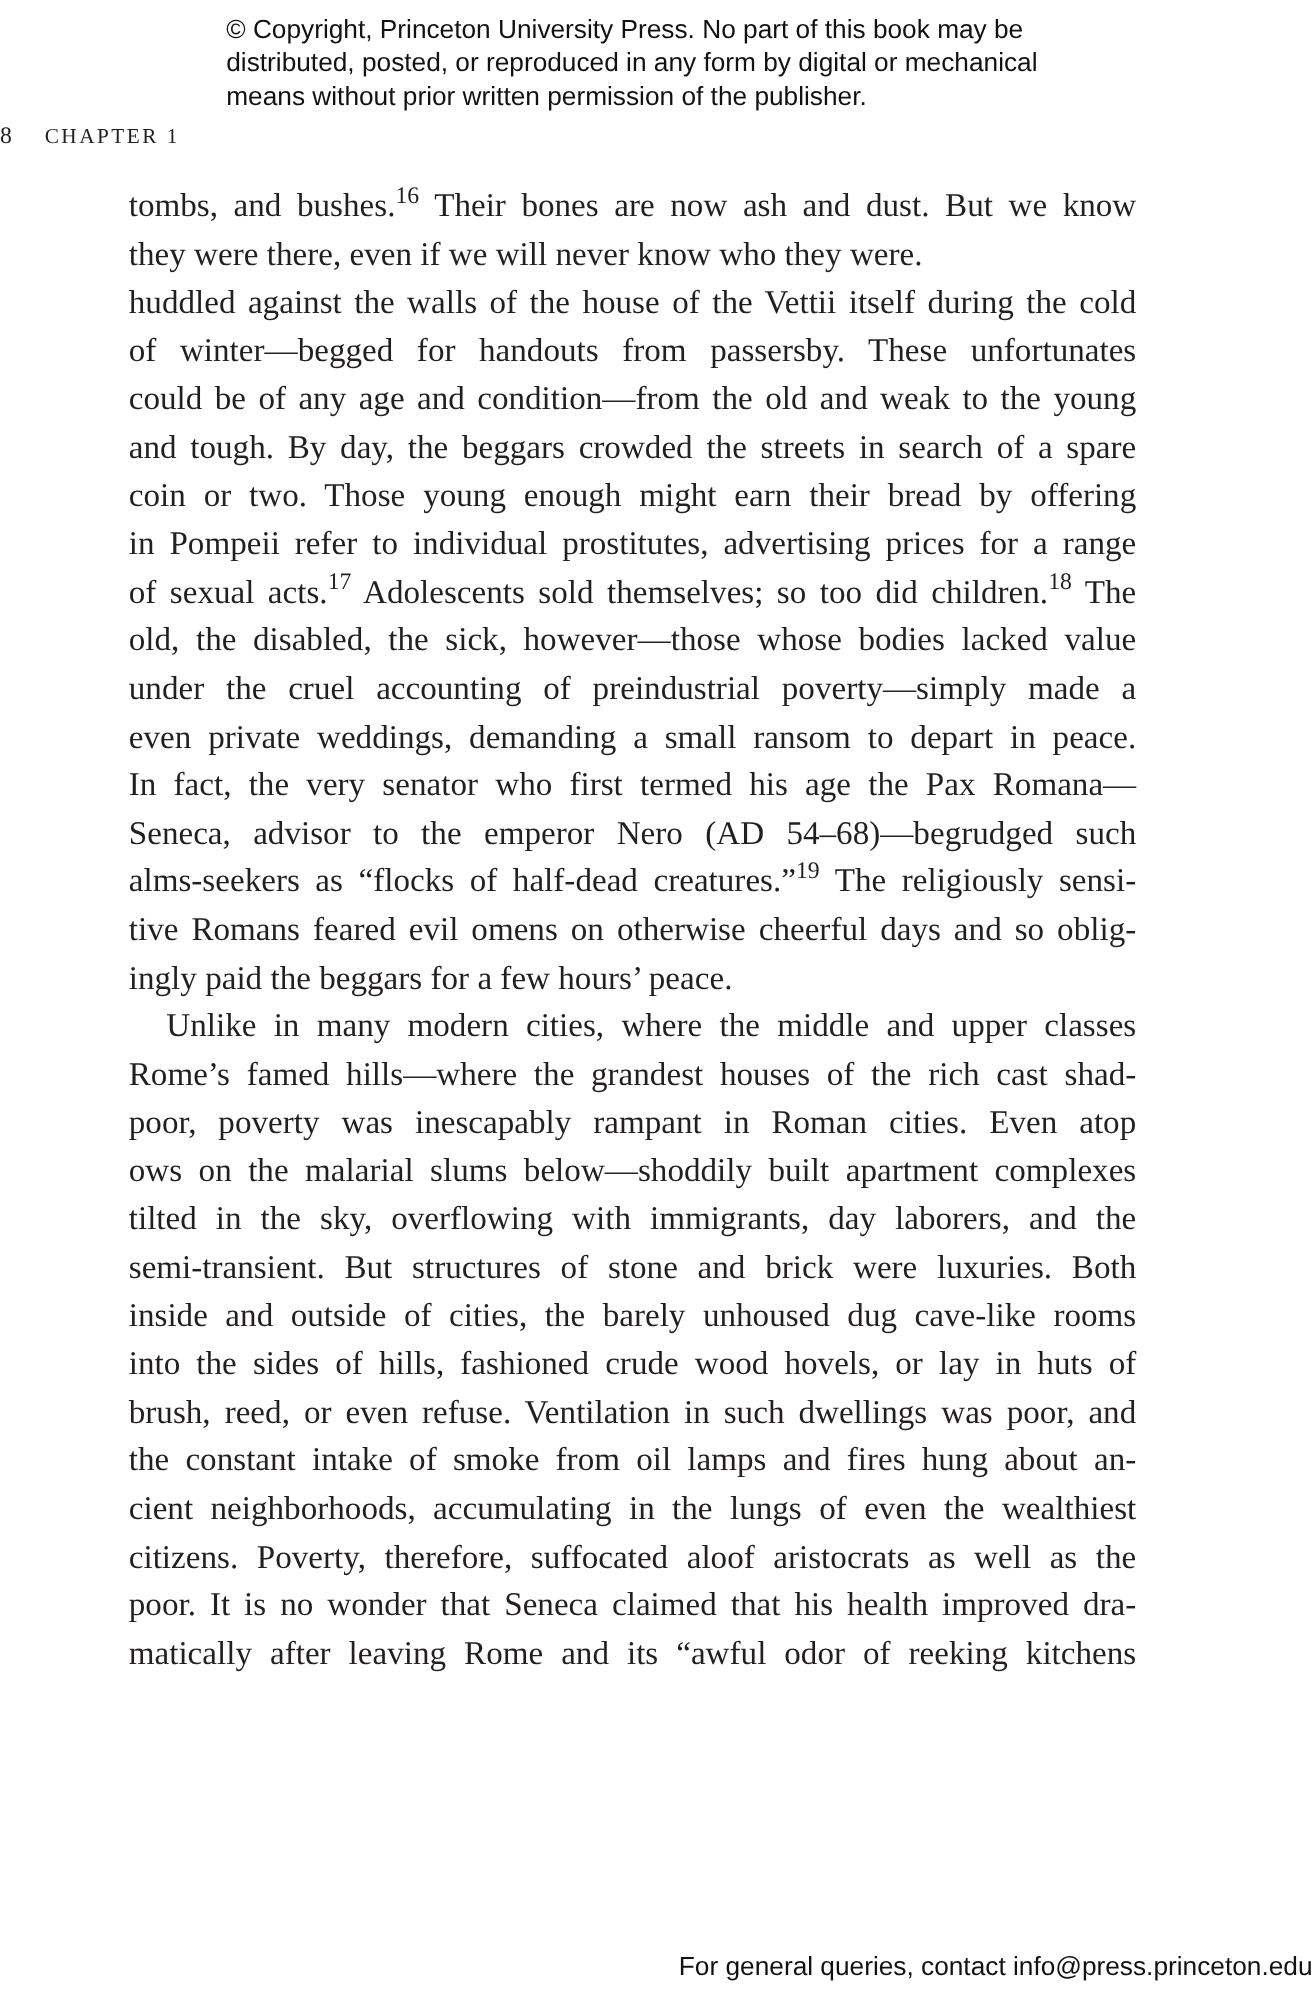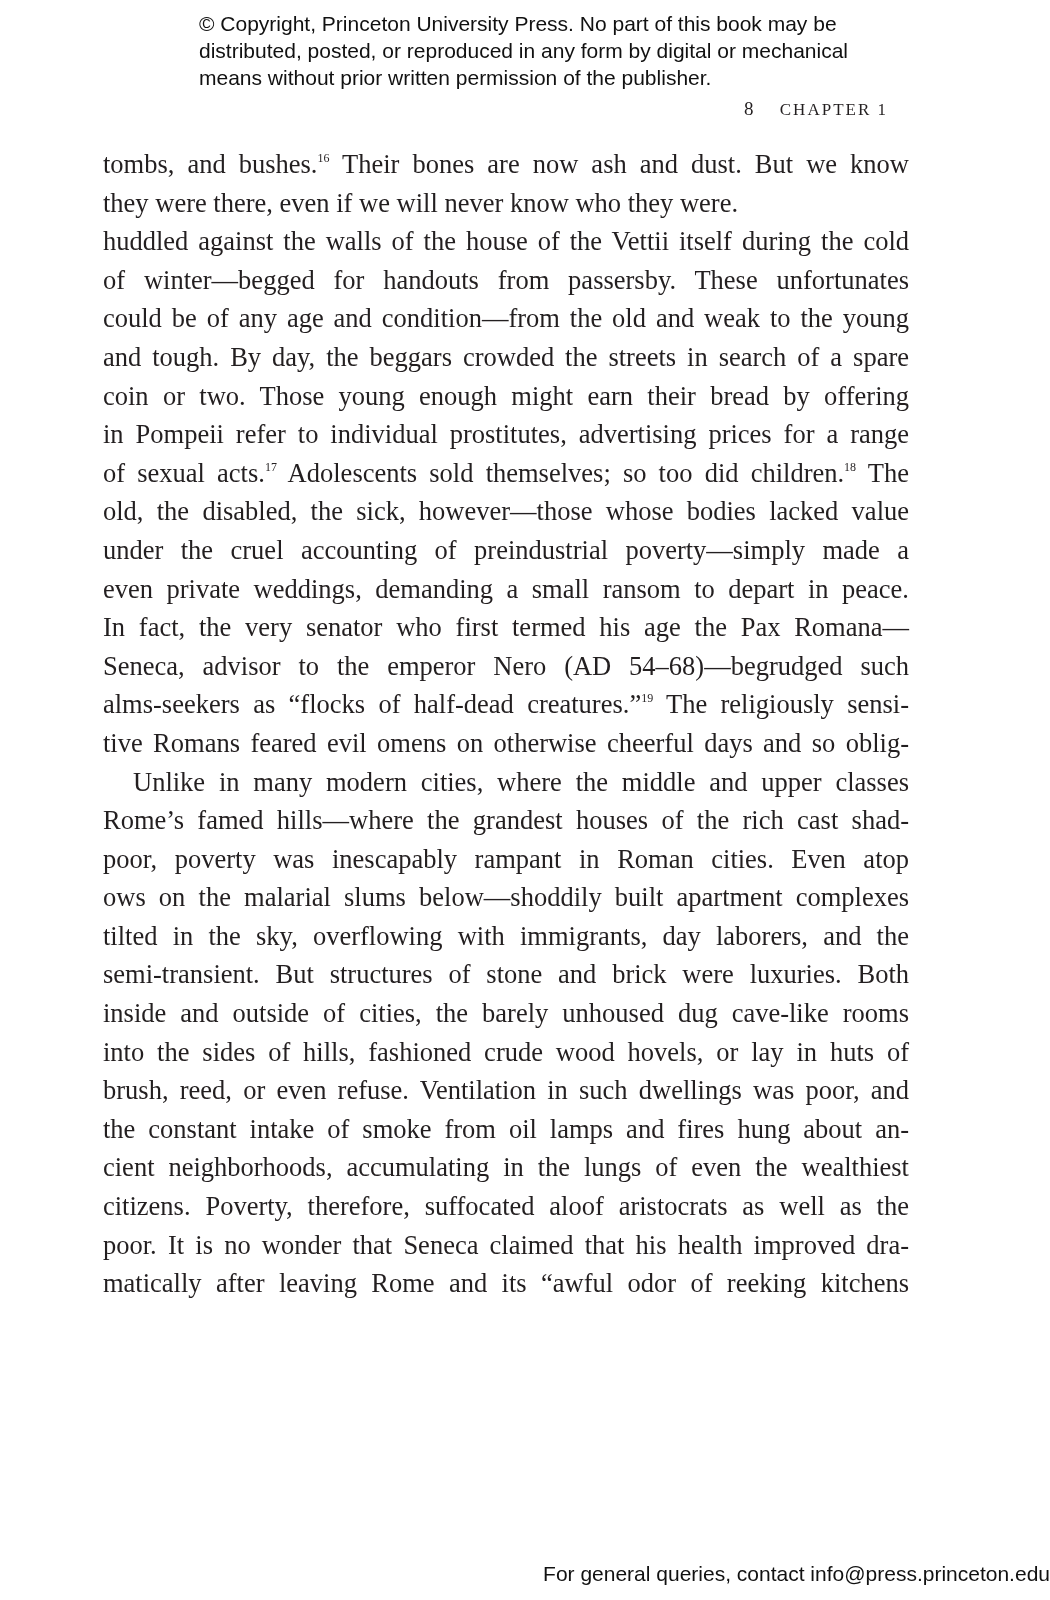--- a/index.html
+++ b/index.html
@@ -1,33 +1,33 @@
 <!DOCTYPE html>
 <html><head>
 <meta charset="utf-8">
 <style>
   html, body { margin:0; padding:0; background:#ffffff; }
   body { width:1050px; height:1600px; position:relative; overflow:hidden; color:#231f20; }
   .copyright {
     position:absolute; left:181px; top:10px; width:720px;
-    font-family:"Liberation Sans", sans-serif; font-size:21px; line-height:27px; color:#111;margin-left:18px;
+    font-family:"Liberation Sans", sans-serif; font-size:21px; line-height:27px; color:#111;
   }
   .running-head {
-    position:absolute; left:0; width:888px; top:98px; text-align:right;
+    position:absolute; left:0; width:888px; top:98px; text-align:left;
     font-family:"Liberation Serif", serif; font-size:17px; letter-spacing:2px; color:#231f20;
   }
   .running-head .num { margin-right:20px; letter-spacing:0; font-size:19px; }
   .body-text {
     position:absolute; left:103px; top:145px; width:806px;
     font-family:"Liberation Serif", serif; font-size:26.5px; line-height:38.6px; color:#231f20;
   }
   .line { display:block; white-space:nowrap; text-align:justify; text-align-last:justify; }
   .line.last { text-align-last:left;font-family:Liberation Serif, serif; }
   .line.indent { padding-left:30px; }
-  sup { font-size:12px; line-height:0; vertical-align:11px; }
+  sup { font-size:19px; line-height:0; vertical-align:11px; }
   .footer {
     position:absolute; left:0; width:1050px; top:1562px; text-align:right;
     font-family:"Liberation Sans", sans-serif; font-size:21px; color:#111;
   }
 </style>
 </head>
 <body>
 
 <div class="copyright">
   <div>© Copyright, Princeton University Press. No part of this book may be</div>
@@ -50,20 +50,21 @@
   <span class="line">coin or two. Those young enough might earn their bread by offering</span>
   <span class="line">in Pompeii refer to individual prostitutes, advertising prices for a range</span>
   <span class="line"><span>of sexual acts.</span><sup>17</sup><span> Adolescents sold themselves; so too did children.</span><sup>18</sup><span> The</span></span>
   <span class="line">old, the disabled, the sick, however—those whose bodies lacked value</span>
   <span class="line">under the cruel accounting of preindustrial poverty—simply made a</span>
   <span class="line">even private weddings, demanding a small ransom to depart in peace.</span>
   <span class="line">In fact, the very senator who first termed his age the Pax Romana—</span>
   <span class="line">Seneca, advisor to the emperor Nero (AD 54–68)—begrudged such</span>
   <span class="line"><span>alms-seekers as “flocks of half-dead creatures.”</span><sup>19</sup><span> The religiously sensi-</span></span>
   <span class="line">tive Romans feared evil omens on otherwise cheerful days and so oblig-</span>
+  <span class="line last">ingly paid the beggars for a few hours’ peace.</span>
   <span class="line indent">Unlike in many modern cities, where the middle and upper classes</span>
   <span class="line">Rome’s famed hills—where the grandest houses of the rich cast shad-</span>
   <span class="line">poor, poverty was inescapably rampant in Roman cities. Even atop</span>
   <span class="line">ows on the malarial slums below—shoddily built apartment complexes</span>
   <span class="line">tilted in the sky, overflowing with immigrants, day laborers, and the</span>
   <span class="line">semi-transient. But structures of stone and brick were luxuries. Both</span>
   <span class="line">inside and outside of cities, the barely unhoused dug cave-like rooms</span>
   <span class="line">into the sides of hills, fashioned crude wood hovels, or lay in huts of</span>
   <span class="line">brush, reed, or even refuse. Ventilation in such dwellings was poor, and</span>
   <span class="line">the constant intake of smoke from oil lamps and fires hung about an-</span>

